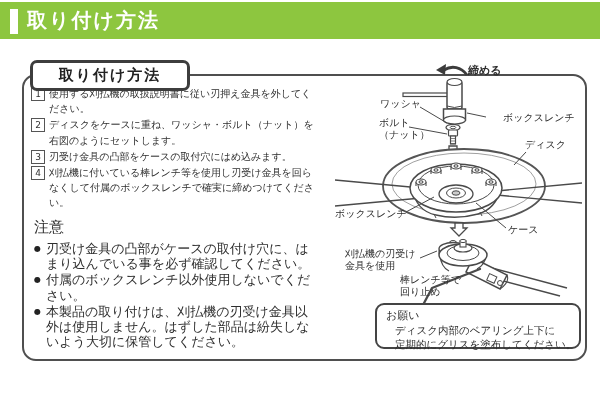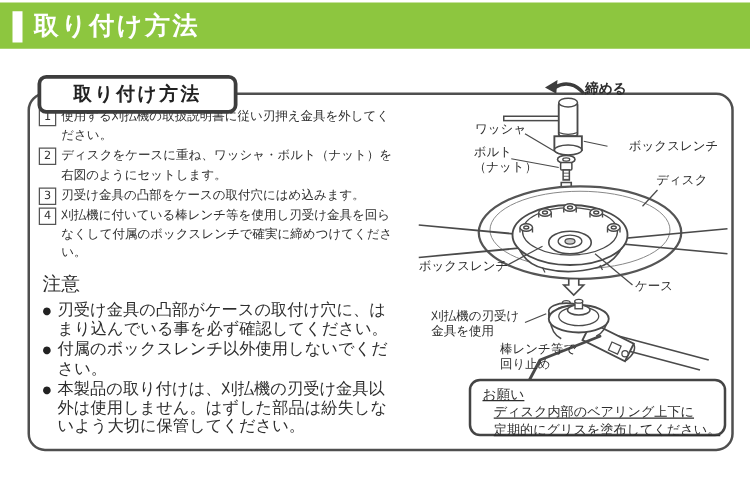--- a/index.html
+++ b/index.html
@@ -40,21 +40,21 @@
   .lb-bolt{left:59px;top:55px;}
   .lb-boxwrench{left:183px;top:50px;text-align:center;}
   .lb-disc{left:205px;top:77px;}
   .lb-casehole{left:15px;top:146px;}
   .lb-case{left:188px;top:162px;}
   .lb-fitting{left:25px;top:186px;}
   .lb-rod{left:80px;top:212px;}
   
   .note-box{position:absolute;left:375px;top:303px;width:206px;height:46px;
     border:2.5px solid #444;border-radius:9px;background:#fff;z-index:4;
-    box-sizing:border-box;padding:3px 0 0 9px;text-decoration:underline;}
+    box-sizing:border-box;padding:3px 0 0 9px;}
   .note-heading{font-size:11px;}
   .note-body{font-size:10.5px;line-height:13.5px;white-space:pre;padding-left:9px;margin-top:1px;}
 </style>
 </head>
 <body>
 
 <div class="green-bar">
   <div class="green-accent"></div>
   <div class="green-title">取り付け方法</div>
 </div>

